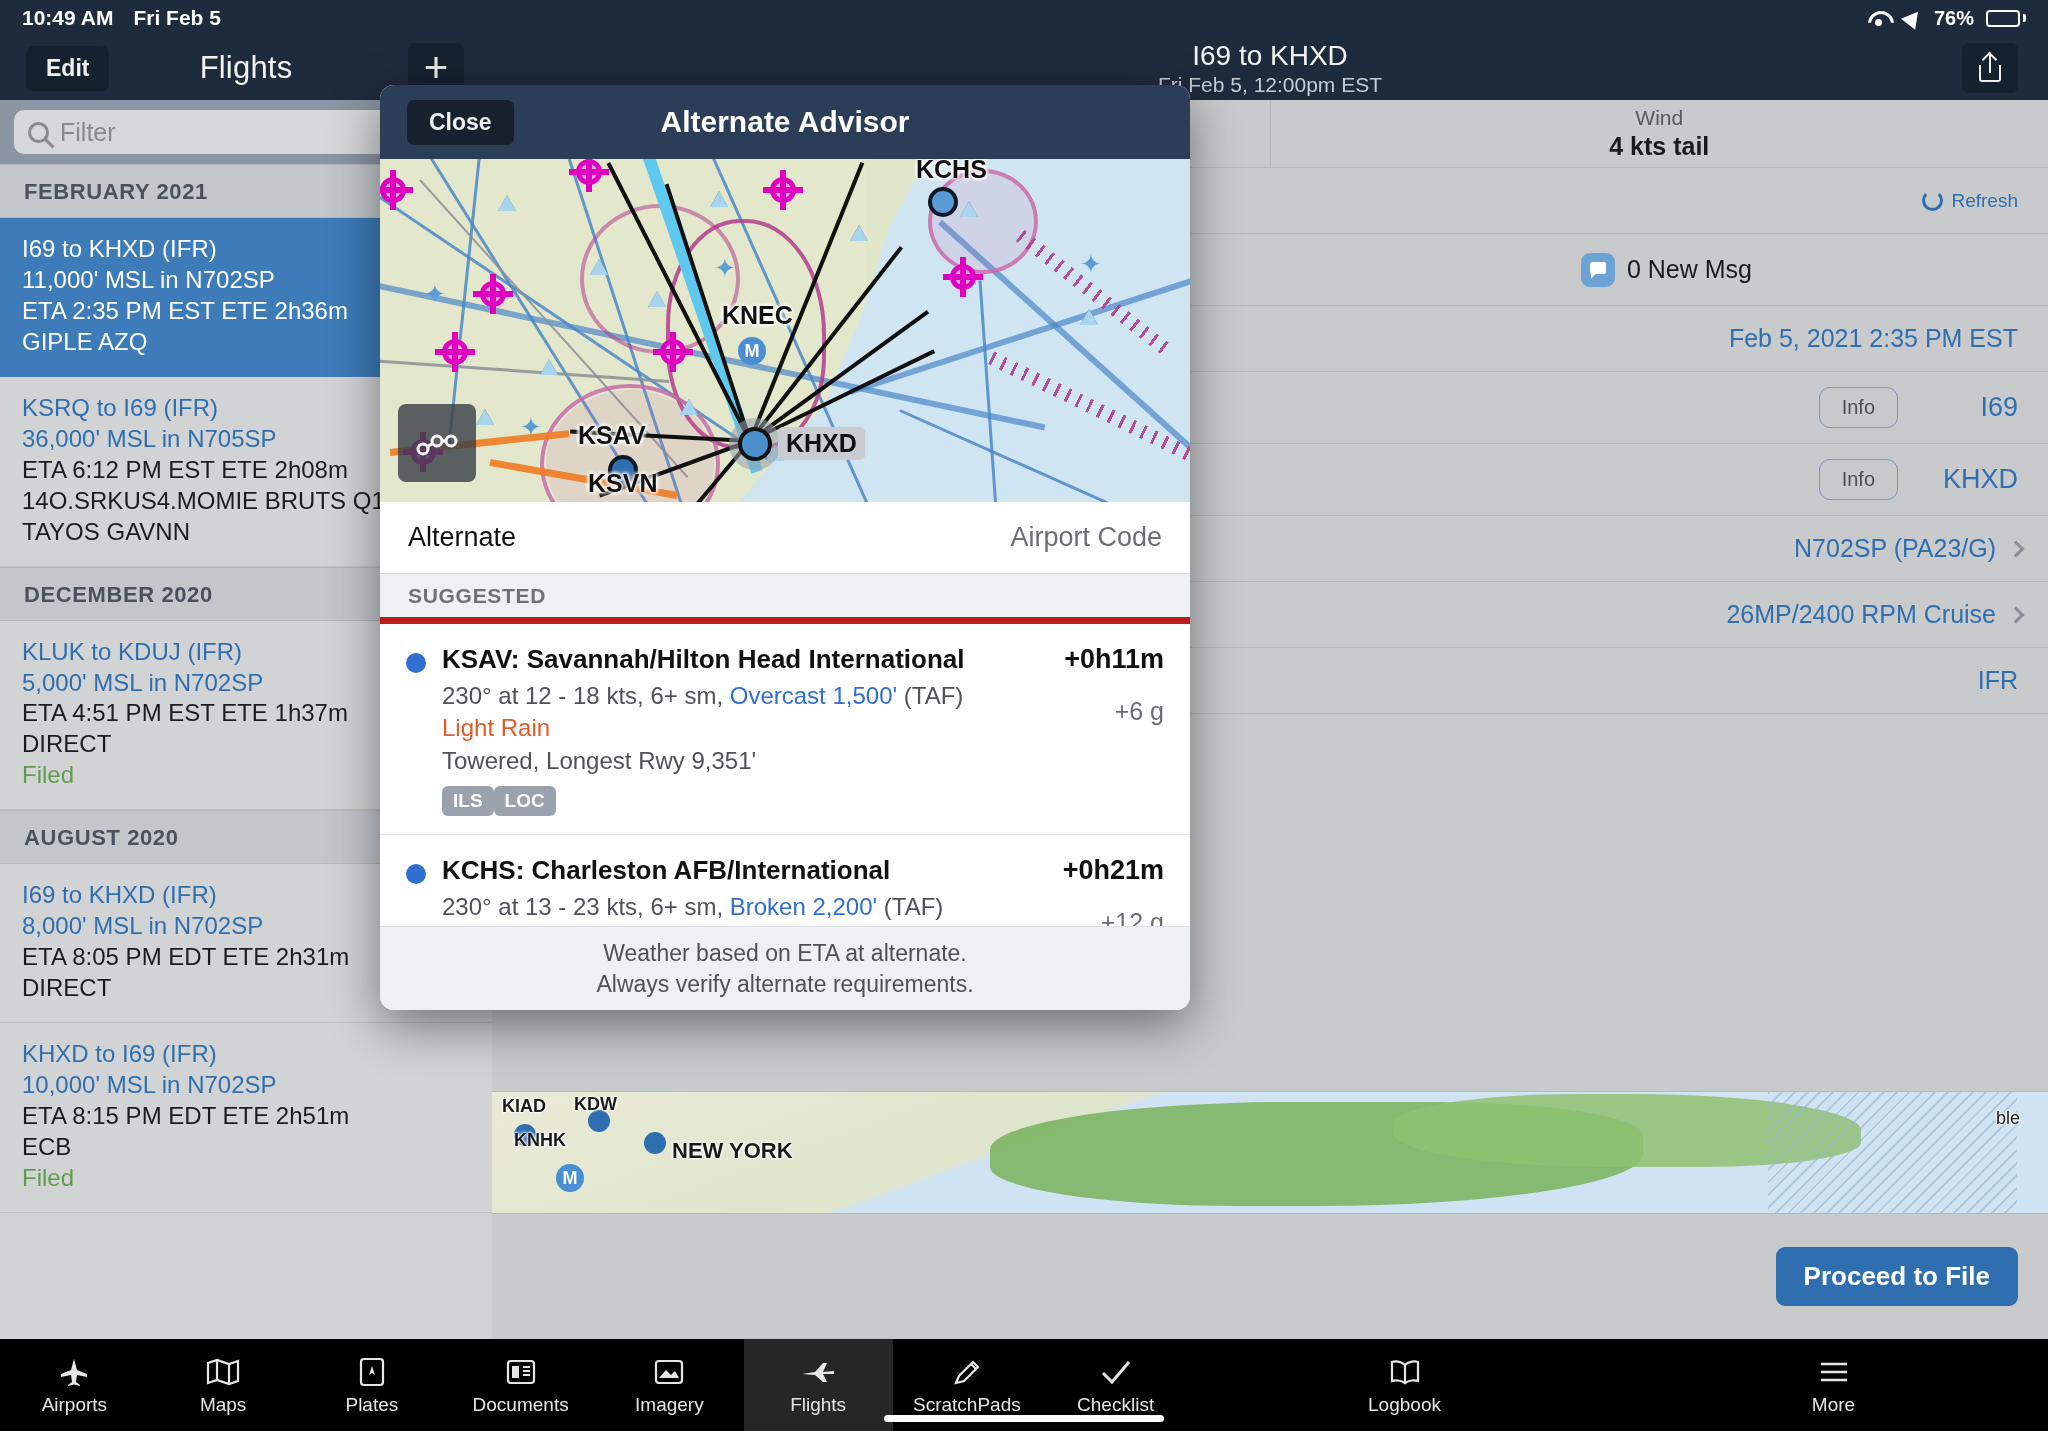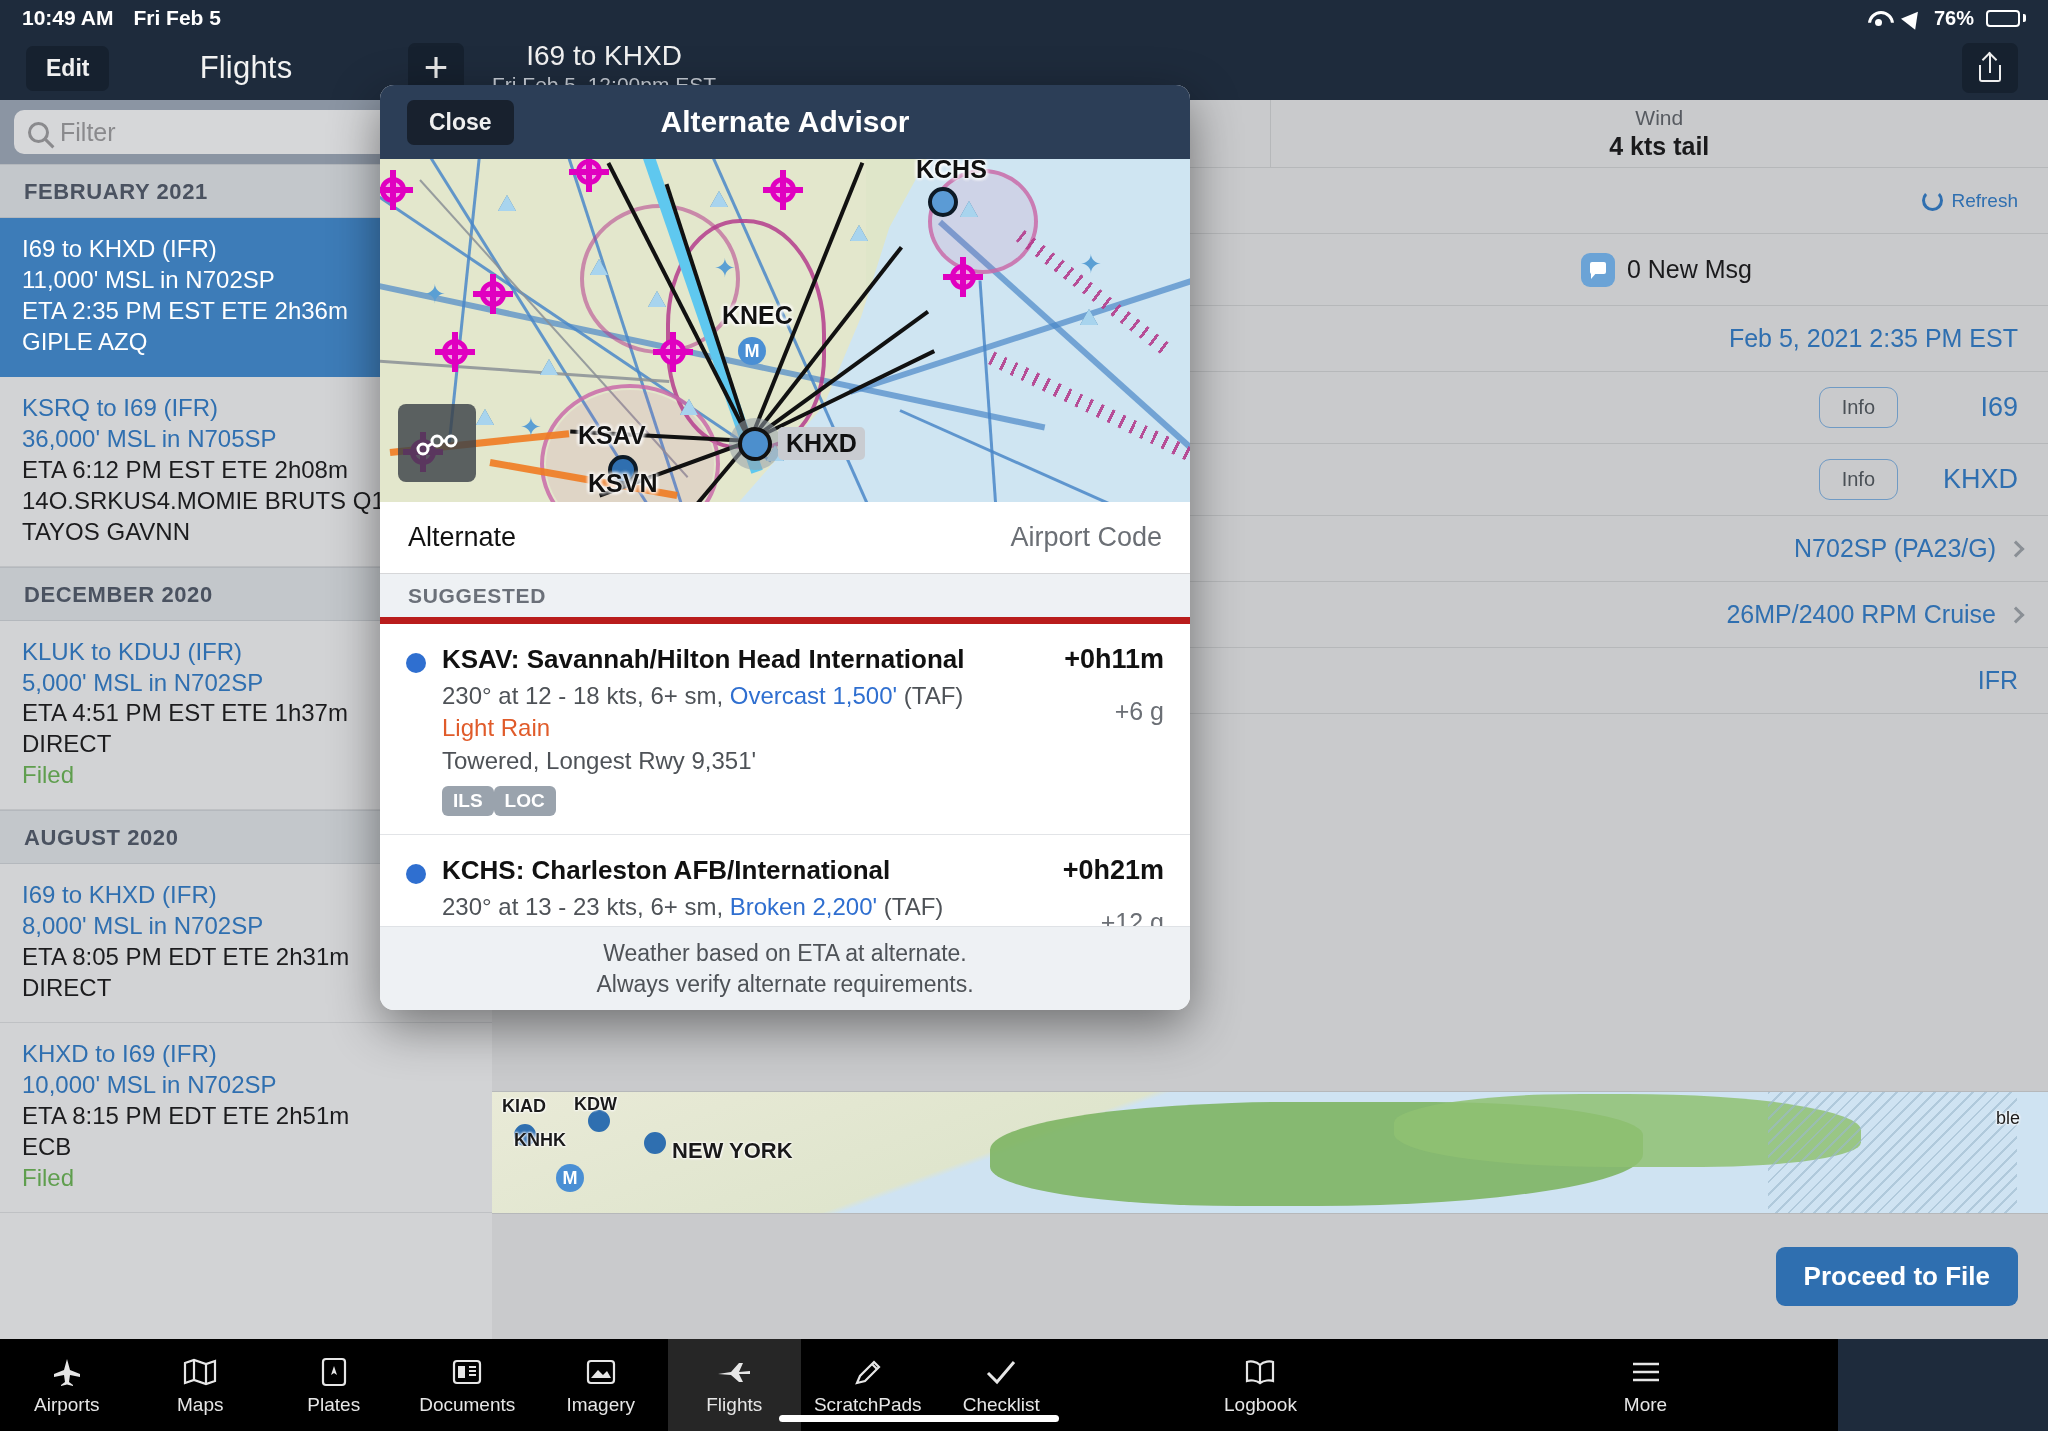--- a/index.html
+++ b/index.html
@@ -85,21 +85,21 @@
   .flight-row .green { color:#5f9e4e; }
   .flight-row .ln { white-space:nowrap; overflow:hidden; }
 
   
   .rightpane {
     position:absolute; left:492px; top:36px; right:0; height:1303px;
     background:#c9cacc; z-index:5; overflow:hidden;
   }
   .rp-navbar {
     height:64px; background:#1e2b3c; position:relative;
-    display:flex; align-items:center; 
+    display:flex; align-items:center; justify-content:center;
   }
   .rp-title { text-align:center; color:#f2f2f2; }
   .rp-title .t1 { font-size:28px; font-weight:400; }
   .rp-title .t2 { font-size:21px; color:#c5cbd4; margin-top:1px;}
   .share-btn {
     position:absolute; right:30px; top:7px; width:56px;height:50px;background:#16212f;
     border-radius:7px; display:flex;align-items:center;justify-content:center;
   }
   .share-glyph { position:relative; width:22px;height:28px; }
   .share-glyph .box { position:absolute;bottom:0;left:0;width:22px;height:17px;border:2.5px solid #eee;border-top:none;border-radius:0 0 3px 3px;}
@@ -166,21 +166,21 @@
     background:#c9cacc; border-top:1px solid #b6b8ba;
     display:flex; align-items:center; justify-content:flex-end; padding-right:30px;
   }
   .proceed-btn {
     background:#2f6fb0; color:#fff; border-radius:9px; padding:14px 28px;
     font-size:26px; font-weight:600;
   }
 
   
   .tabbar {
-    position:absolute; left:0; bottom:0; width:1838px; height:92px;
+    position:absolute; left:0; bottom:0; width:2048px; height:92px;
     background:#000; display:flex; align-items:center; z-index:50;
   }
   .tabs-left { display:flex; width:1190px; }
   .tabs-right { display:flex; width:858px; }
   .tab {
     flex:1; height:92px; display:flex;flex-direction:column;align-items:center;
     justify-content:center; gap:5px; color:#e6e6e6;
   }
   .tab.active { background:#262626; }
   .tab-ico { height:34px; display:flex;align-items:center;justify-content:center; }

